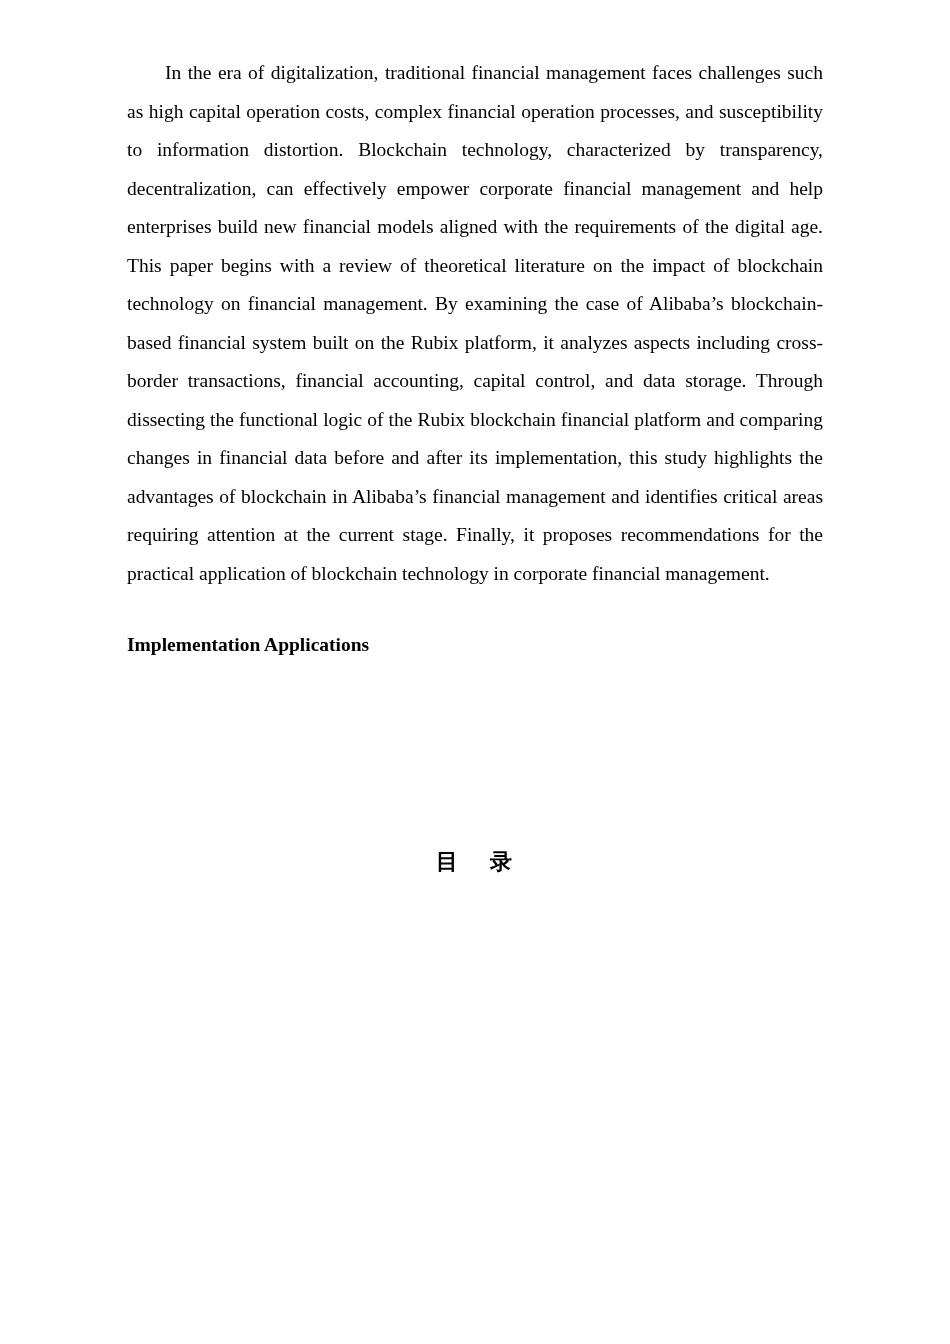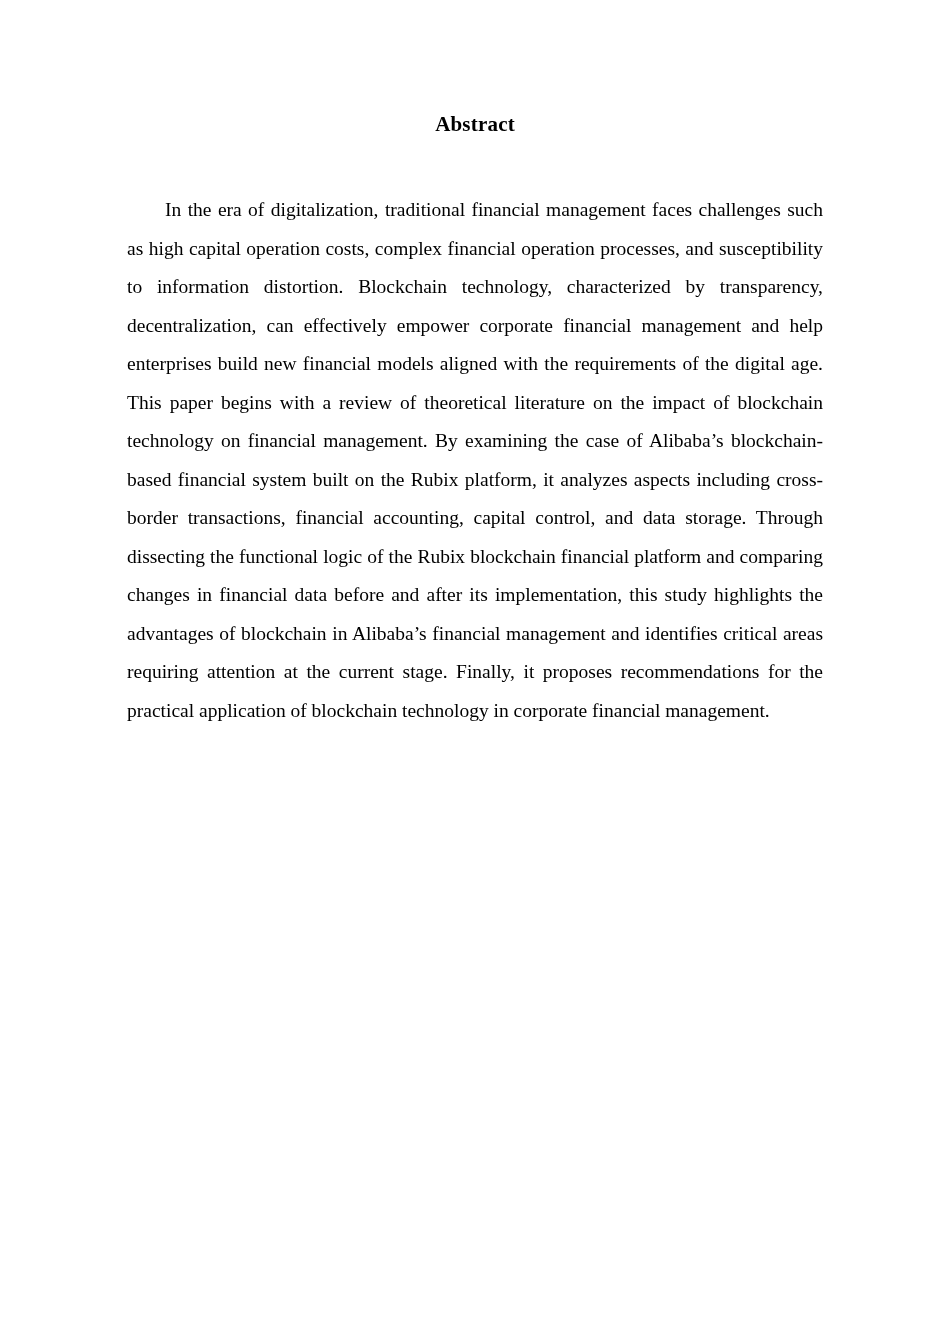--- a/index.html
+++ b/index.html
@@ -67,21 +67,24 @@
   .toc-title .gap {
     display: inline-block;
     width: 30px;
   }
 </style>
 </head>
 <body>
 
 <div class="page">
 
-  <h1 class="abstract-title">Abstract</h1>
 
   <p class="abstract-body">In the era of digitalization, traditional financial management faces challenges such as high capital operation costs, complex financial operation processes, and susceptibility to information distortion. Blockchain technology, characterized by transparency, decentralization,  can effectively empower corporate financial management and help enterprises build new financial models aligned with the requirements of the digital age. This paper begins with a review of theoretical literature on the impact of blockchain technology on financial management. By examining the case of Alibaba’s blockchain-based financial system built on the Rubix platform, it analyzes aspects including cross-border transactions, financial accounting, capital control, and data storage. Through dissecting the functional logic of the Rubix blockchain financial platform and comparing changes in financial data before and after its implementation, this study highlights the advantages of blockchain in Alibaba’s financial management and identifies critical areas requiring attention at the current stage. Finally, it proposes recommendations for the practical application of blockchain technology in corporate financial management.</p>
 
   <div class="keywords">
+    <span class="kw-last">Implementation  Applications</span>
   </div>
 
+  <div class="toc-title">
+    <span>目</span><span class="gap"></span><span>录</span>
+  </div>
 
 </div>
 
 </body></html>

